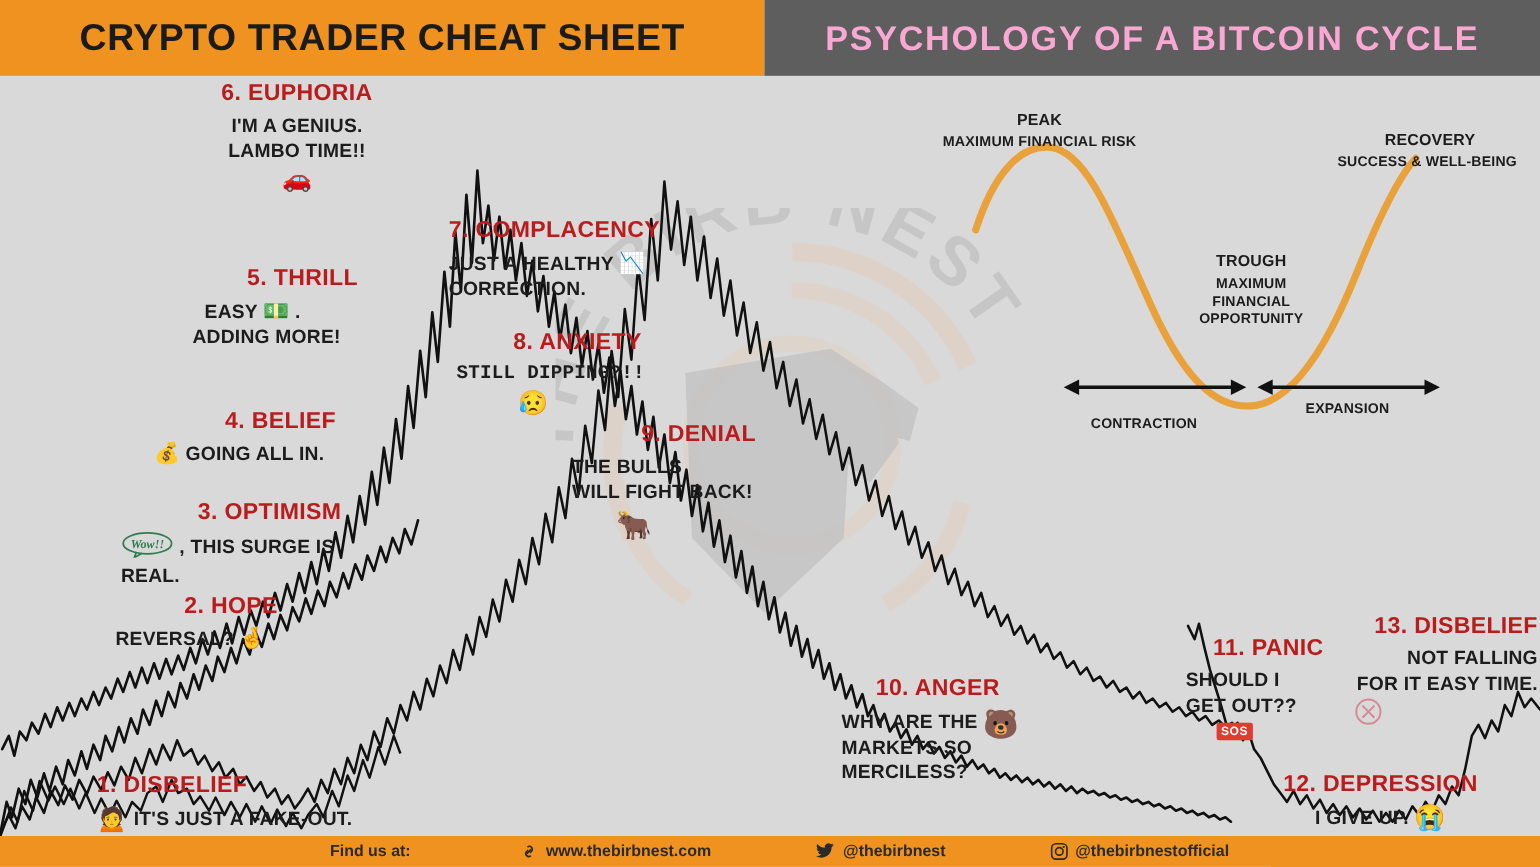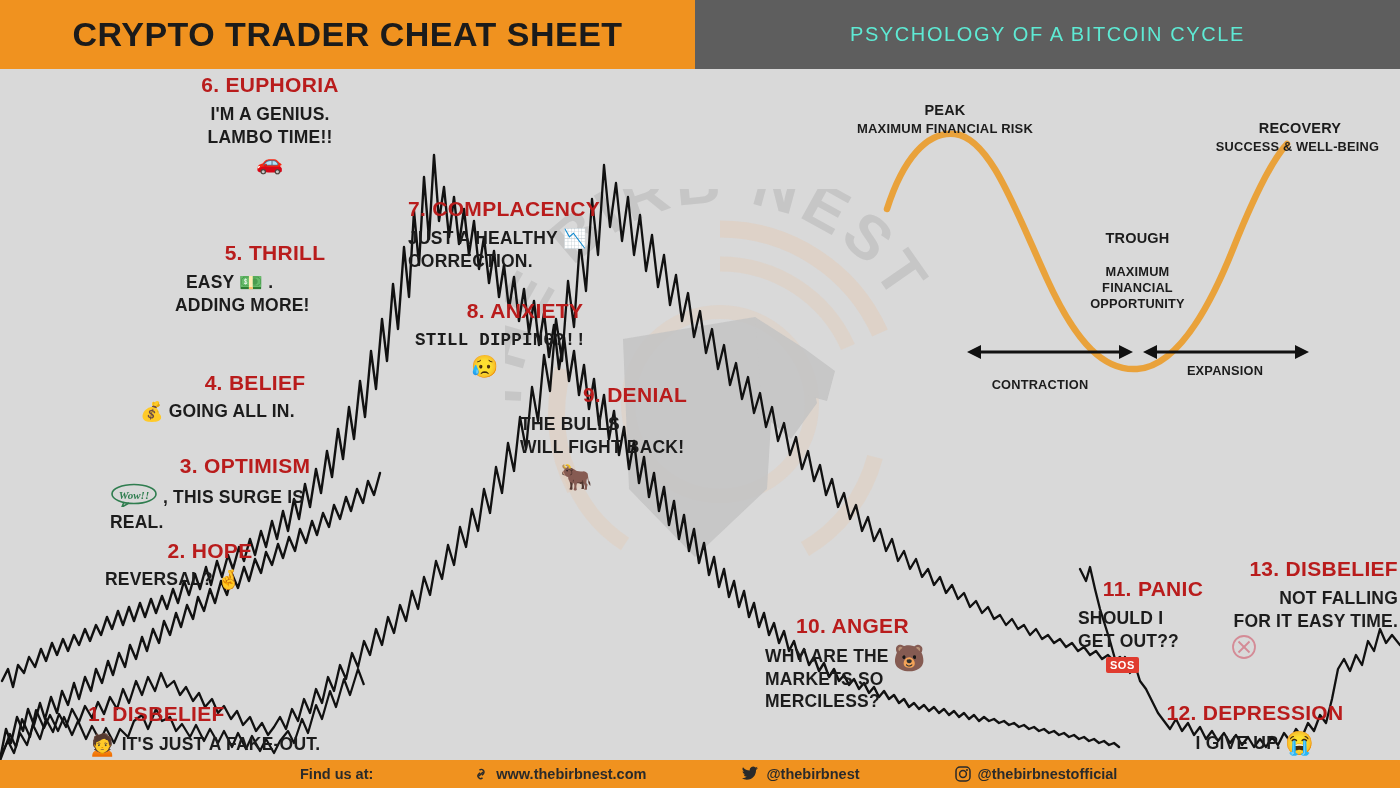--- a/index.html
+++ b/index.html
@@ -18,21 +18,21 @@
   }
   #header-left .htitle {
     font-size:34px; font-weight:bold; color:#1b1b1b;
     letter-spacing:0.5px; white-space:nowrap;
   }
   #header-right {
     width:705px; height:100%; background:#5e5e5e;
     display:flex; align-items:center; justify-content:center;
   }
   #header-right .htitle {
-    font-size:20px; font-weight:normal; color:#5eead4;
+    font-size:31px; font-weight:bold; color:#f9a8d4;
     letter-spacing:1.6px; white-space:nowrap;
   }
 
   
   #canvas {
     position:absolute; left:0; top:69px; width:1400px; height:691px;
     background:#d9d9d9; overflow:hidden;
   }
 
   
@@ -215,21 +215,21 @@
 
   <div class="ann center" style="left:1200px; top:50px; width:200px;">
     <div class="body" style="font-size:14.5px;">RECOVERY</div>
   </div>
   <div class="ann center" style="left:1190px; top:70px; width:215px;">
     <div class="body" style="font-size:12.8px;">SUCCESS  &amp; WELL-BEING</div>
   </div>
 
   <div class="ann center" style="left:1050px; top:160px; width:175px;">
     <div class="body" style="font-size:14.5px;">TROUGH</div>
-    <div class="body" style="font-size:12.8px; margin-top:16px;">MAXIMUM</div>
+    <div class="body" style="font-size:12.8px; margin-top:2px;">MAXIMUM</div>
     <div class="body" style="font-size:12.8px;">FINANCIAL</div>
     <div class="body" style="font-size:12.8px;">OPPORTUNITY</div>
   </div>
 
   <div class="ann center" style="left:950px; top:308px; width:180px;">
     <div class="body" style="font-size:12.8px;">CONTRACTION</div>
   </div>
   <div class="ann center" style="left:1140px; top:294px; width:170px;">
     <div class="body" style="font-size:12.8px;">EXPANSION</div>
   </div>

